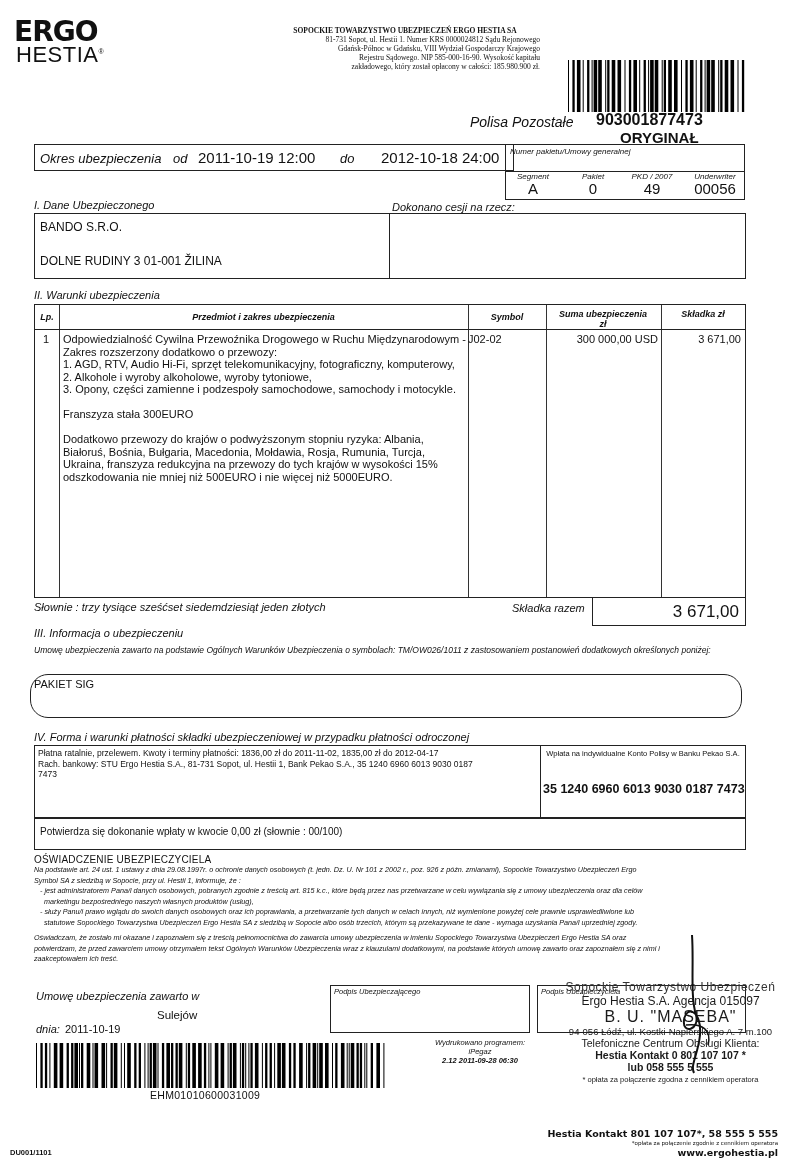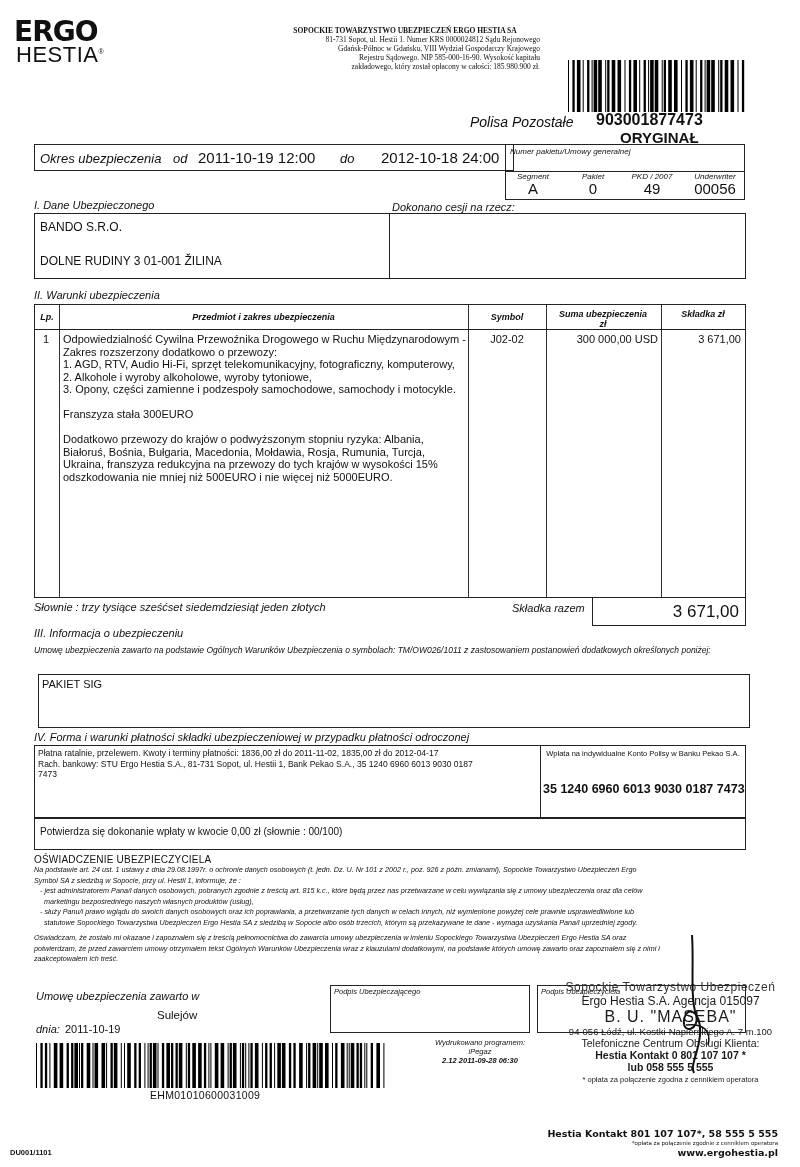--- a/index.html
+++ b/index.html
@@ -46,21 +46,21 @@
   .cond-table .hdr { position: absolute; top: 4px; font-size: 9px; font-weight: bold; font-style: italic; text-align: center; line-height: 10px; }
   .cond-table .cell { position: absolute; top: 28px; font-size: 11px; line-height: 12.5px; }
 
   .slownie { left: 34px; top: 601px; font-style: italic; font-size: 11px; }
   .skladka-lbl { left: 512px; top: 602px; font-style: italic; font-size: 11px; }
   .skladka-box { left: 592px; top: 598px; width: 154px; height: 28px; border-top: none; }
   .skladka-box .val { position: absolute; right: 6px; top: 4px; font-size: 17px; }
 
   .info-title { left: 34px; top: 627px; }
   .info-text { left: 34px; top: 645px; width: 700px; font-style: italic; font-size: 8.5px; line-height: 11px; }
-  .pakiet-box { left: 38px; top: 674px; width: 712px; height: 54px; }
+  .pakiet-box { left: 30px; top: 674px; width: 712px; height: 44px; border-radius: 18px; }
   .pakiet-box .val { position: absolute; left: 3px; top: 3px; font-size: 11px; }
 
   .pay-title { left: 34px; top: 731px; font-style: italic; font-size: 11px; }
   .pay-box { left: 34px; top: 745px; width: 712px; height: 73px; }
   .pay-box .divider { position: absolute; left: 505px; top: 0; bottom: 0; border-left: 1px solid #222; }
   .pay-box .txt { position: absolute; left: 3px; top: 2px; width: 500px; font-size: 8.5px; line-height: 10.5px; }
   .pay-box .acc-lbl { position: absolute; left: 508px; top: 3px; width: 200px; font-size: 7.5px; text-align: center; line-height: 9.5px; }
   .pay-box .acc-num { position: absolute; left: 508px; top: 36px; font-size: 12.5px; font-weight: bold; }
   .confirm-box { left: 34px; top: 818px; width: 712px; height: 32px; }
   .confirm-box .txt { position: absolute; left: 5px; top: 7px; font-size: 10px; }
@@ -216,21 +216,21 @@
       <div>2. Alkohole i wyroby alkoholowe, wyroby tytoniowe,</div>
       <div>3. Opony, części zamienne i podzespoły samochodowe, samochody i motocykle.</div>
       <div>&nbsp;</div>
       <div>Franszyza stała 300EURO</div>
       <div>&nbsp;</div>
       <div>Dodatkowo przewozy do krajów o podwyższonym stopniu ryzyka: Albania,</div>
       <div>Białoruś, Bośnia, Bułgaria, Macedonia, Mołdawia, Rosja, Rumunia, Turcja,</div>
       <div>Ukraina, franszyza redukcyjna na przewozy do tych krajów w wysokości 15%</div>
       <div>odszkodowania nie mniej niż 500EURO i nie więcej niż 5000EURO.</div>
     </div>
-  <div class="cell" style="left:433px;width:78px;text-align:center;">J02-02</div>
+  <div class="cell" style="left:433px;width:78px;text-align:left;">J02-02</div>
   <div class="cell" style="left:511px;width:112px;text-align:right;">300 000,00 USD</div>
   <div class="cell" style="left:626px;width:80px;text-align:right;">3 671,00</div>
 </div>
 
 <div class="abs slownie">Słownie : trzy tysiące sześćset siedemdziesiąt jeden złotych</div>
 <div class="abs skladka-lbl">Składka razem</div>
 <div class="box skladka-box">
   <div class="val">3 671,00</div>
 </div>
 

